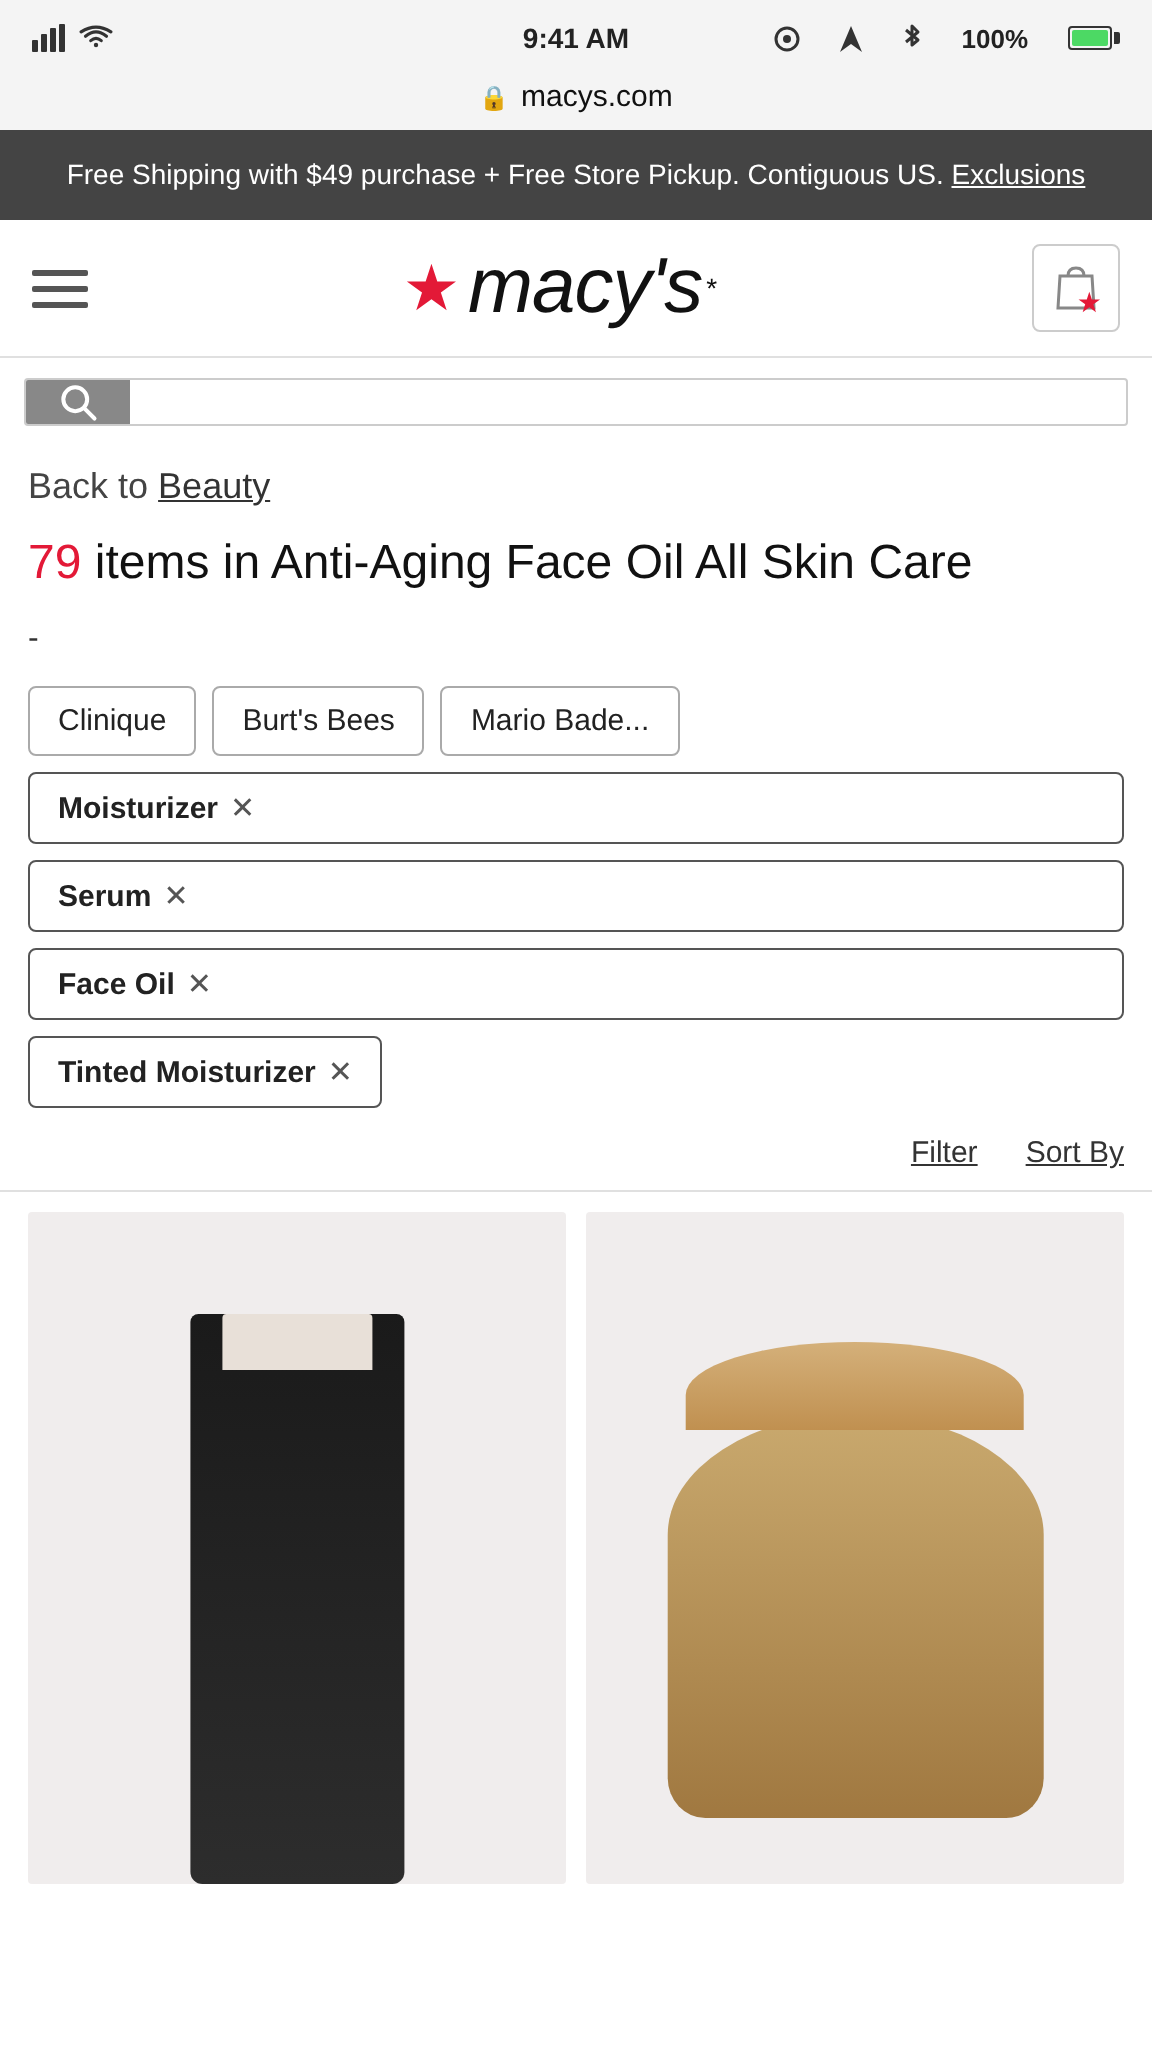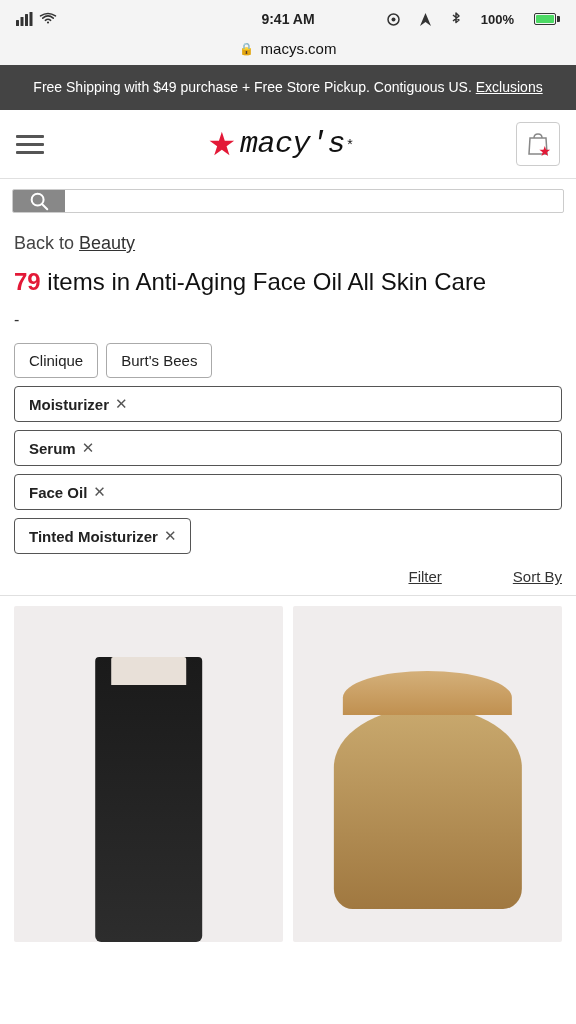--- a/index.html
+++ b/index.html
@@ -98,23 +98,23 @@
     .hamburger span {
       display: block; width: 28px; height: 3px; background: #555; border-radius: 1px;
     }
     .logo-area {
       display: flex; align-items: center; gap: 4px;
     }
     .logo-star {
       color: #e31937; font-size: 32px; line-height: 1;
     }
     .logo-text {
-      font-size: 30px; font-weight: 300; color: #111; letter-spacing: -0.5px;
+      font-size: 39px; font-weight: 300; color: #111; letter-spacing: -0.5px;
       font-style: italic;
-      font-family: Liberation Mono, monospace;
+      font-family: Liberation Sans, sans-serif;
     }
     .logo-asterisk {
       font-size: 14px; color: #111; vertical-align: super; margin-left: -2px;
     }
     .cart-icon-wrap {
       position: relative;
       width: 44px; height: 44px;
       border: 1px solid #ccc; border-radius: 4px;
       display: flex; align-items: center; justify-content: center;
       background: #fff;
@@ -162,21 +162,21 @@
       color: #333; text-decoration: underline;
     }
 
     
     .page-title {
       padding: 8px 14px 14px;
       font-size: 24px; font-weight: 400; color: #111;
       line-height: 1.3;
     }
     .page-title .count {
-      color: #e31937; font-weight: 700;
+      color: #e31937; font-weight: 400;
     }
 
     
     .filter-indicator {
       padding: 0 14px 10px;
       font-size: 16px; color: #333;
     }
 
     
     .filter-chips-row {
@@ -246,21 +246,21 @@
 
     
     .sort-filter-bar {
       display: flex;
       justify-content: flex-end;
       gap: 24px;
       padding: 6px 14px 10px;
       border-bottom: 1px solid #e0e0e0;
     }
     .sort-filter-bar a {
-      color: #333; text-decoration: underline; font-size: 15px; margin-left: 47px;
+      color: #333; text-decoration: underline; font-size: 15px;
     }
 
     
     .products-row {
       display: flex;
       gap: 10px;
       padding: 10px 14px 0;
     }
     .product-card {
       flex: 1;
@@ -412,20 +412,23 @@
   <span>-</span>
 </div>
 
 <div class="filter-chips-row">
   <div class="chip">
     <span>Clinique</span>
   </div>
   <div class="chip">
     <span>Burt's Bees</span>
   </div>
+  <div class="chip">
+    <span>Mario Bade...</span>
+  </div>
 </div>
 
 <div class="filter-row2">
   <div class="chip-applied">
     <span>Moisturizer</span>
     <span class="chip-x">✕</span>
   </div>
   <div class="chip-applied">
     <span>Serum</span>
     <span class="chip-x">✕</span>

